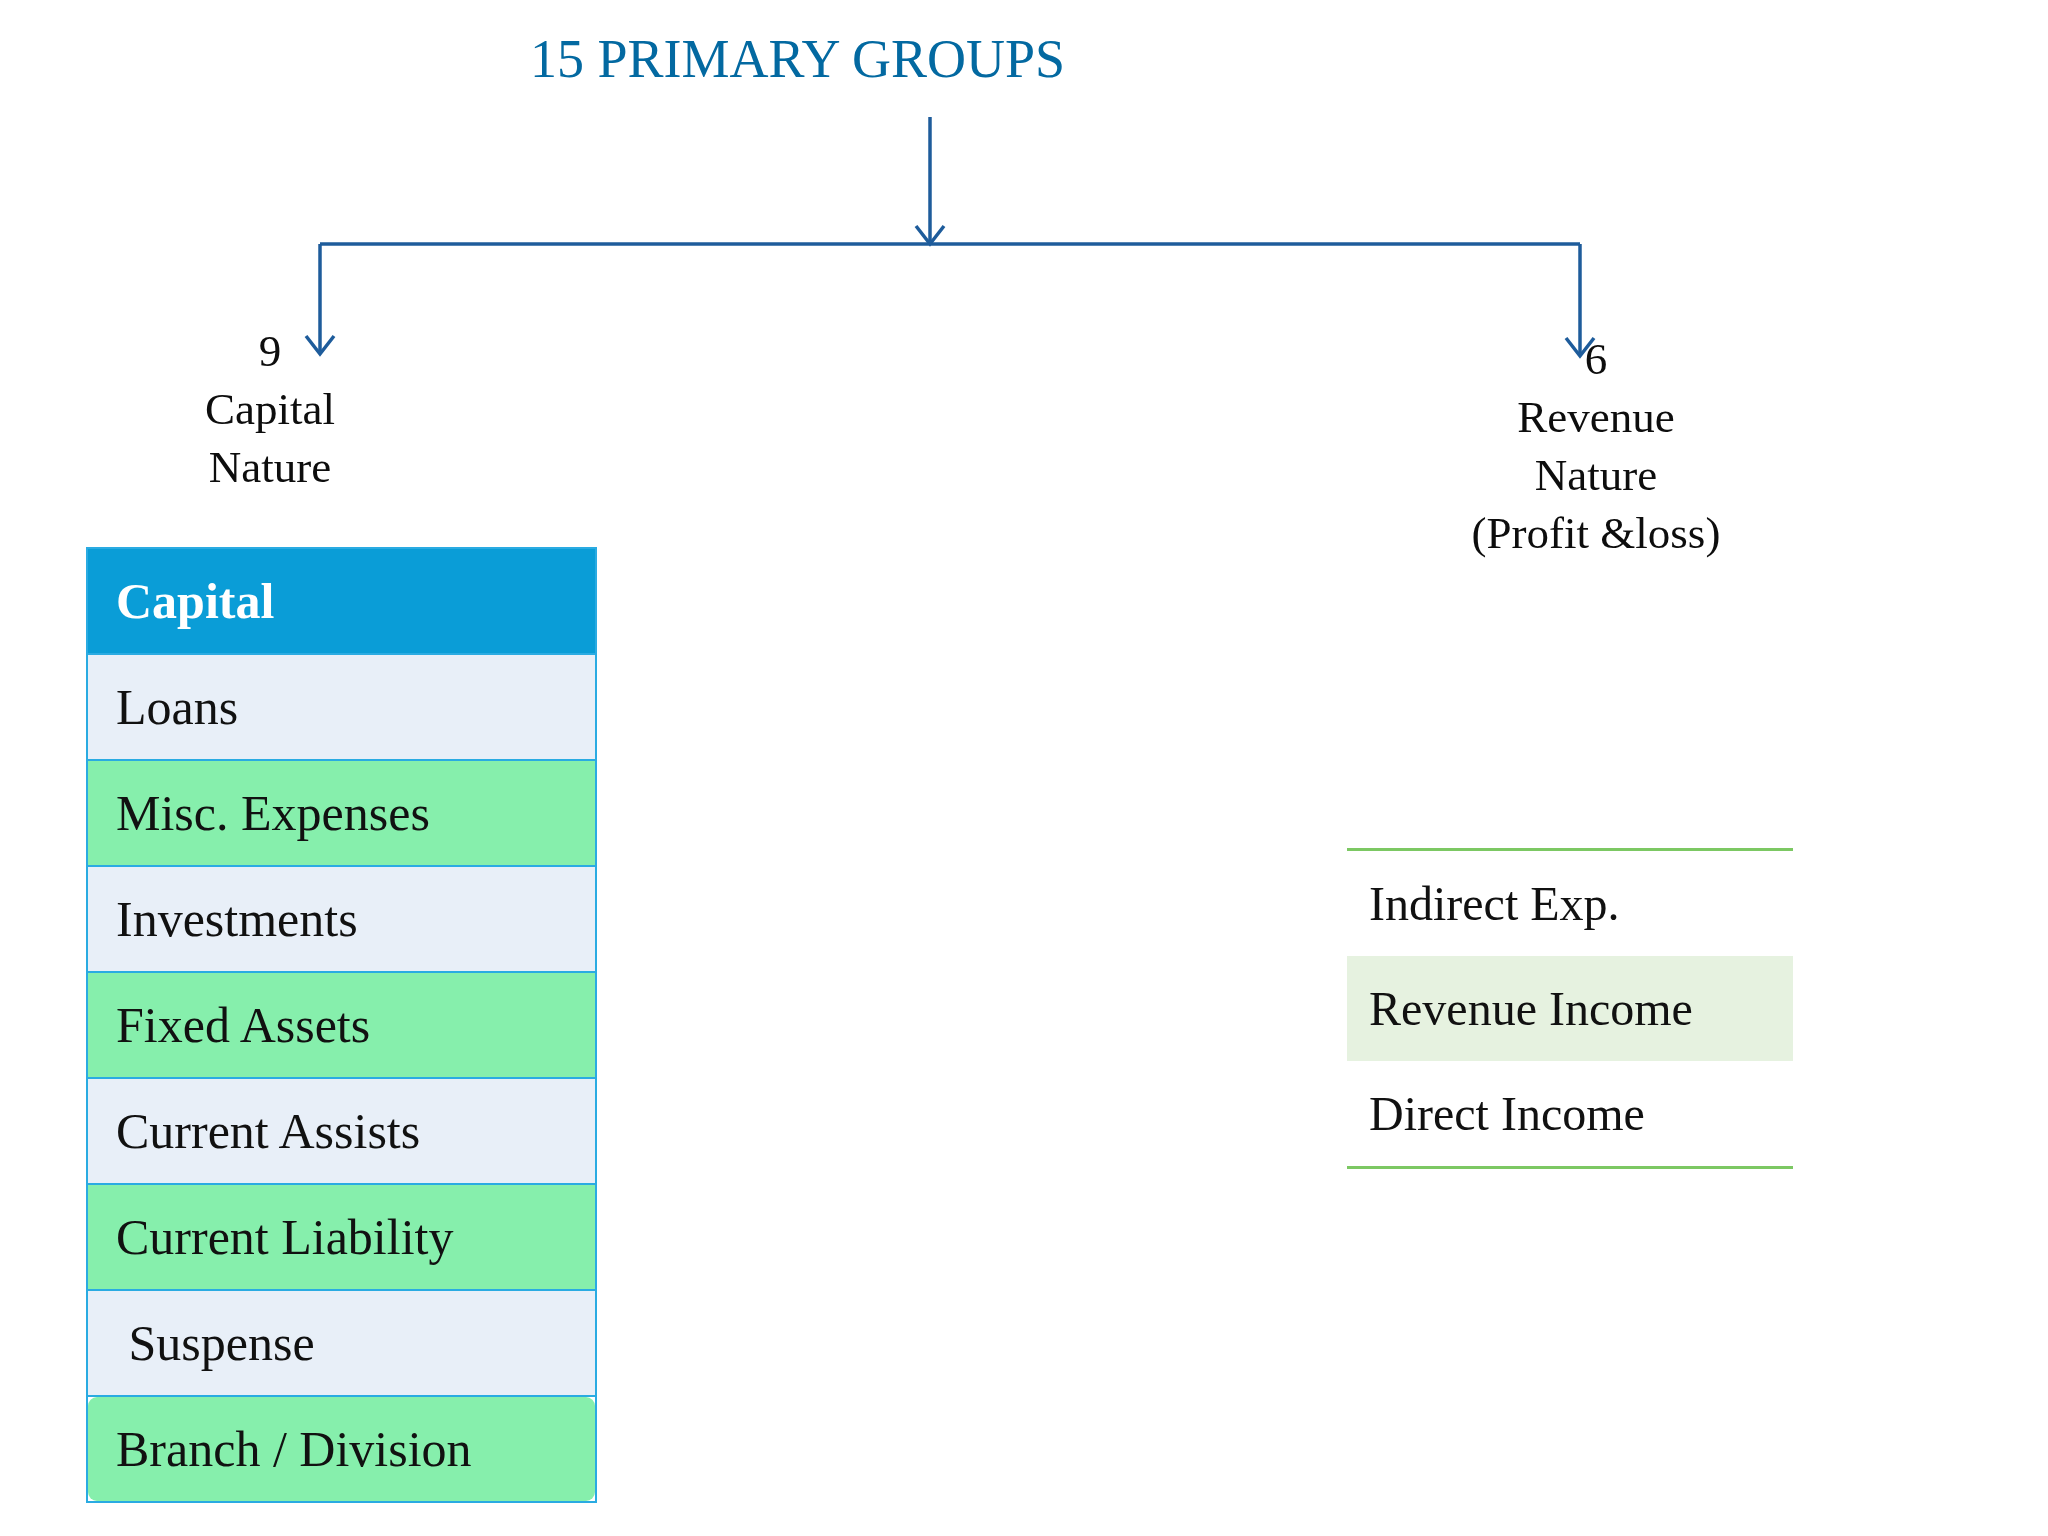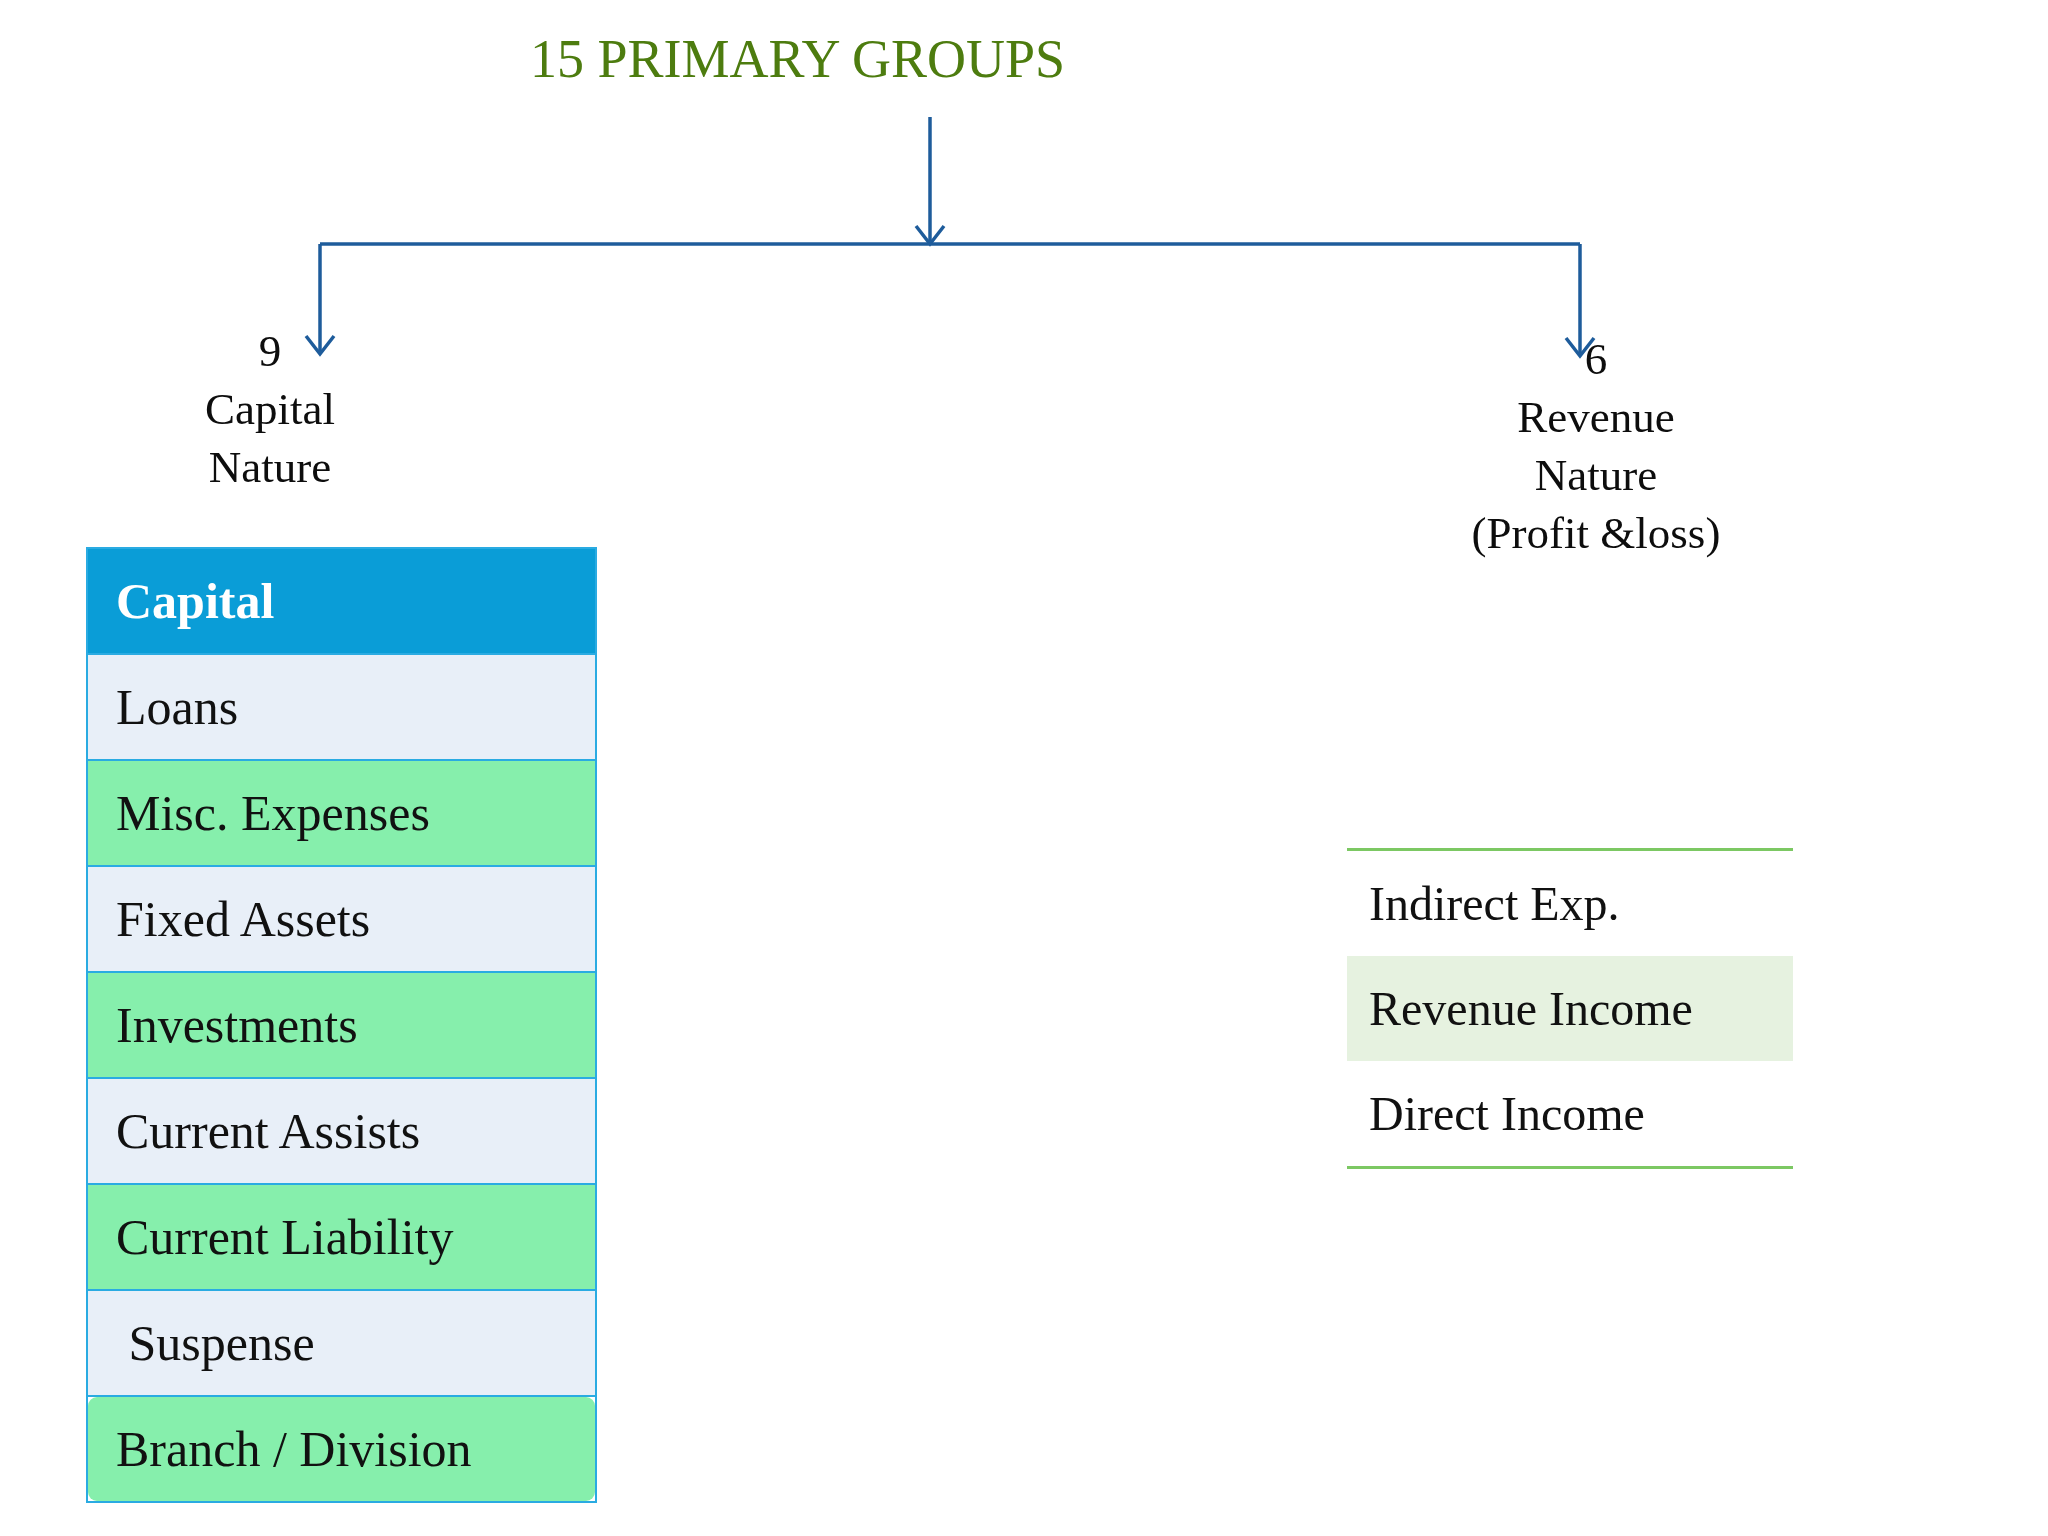--- a/index.html
+++ b/index.html
@@ -19,21 +19,21 @@
     pointer-events: none;
   }
   .diagram-title {
     position: absolute;
     left: 530px;
     top: 30px;
     width: 480px;
     text-align: center;
     font-size: 54px;
     line-height: 1.1;
-    color: #4d7c0f;
+    color: #0369a1;
     white-space: nowrap;
   }
   .branch-label {
     position: absolute;
     text-align: center;
     font-size: 45px;
     line-height: 58px;
     color: #0d0d0d;
   }
   #left-branch-label { left: 110px;  top: 322px; width: 320px; }
@@ -125,22 +125,22 @@
     <div>6</div>
     <div>Revenue</div>
     <div>Nature</div>
     <div>(Profit &amp;loss)</div>
   </div>
 
   <div class="capital-table">
     <div class="t-row t-header">Capital</div>
     <div class="t-row">Loans</div>
     <div class="t-row">Misc. Expenses</div>
+    <div class="t-row">Investments</div>
     <div class="t-row">Fixed Assets</div>
-    <div class="t-row">Investments</div>
     <div class="t-row">Current Assists</div>
     <div class="t-row">Current Liability</div>
     <div class="t-row"> Suspense</div>
     <div class="t-row">Branch / Division</div>
   </div>
 
   <div class="revenue-table">
     <div class="t-row">Indirect Exp.</div>
     <div class="t-row">Revenue Income</div>
     <div class="t-row">Direct Income</div>

